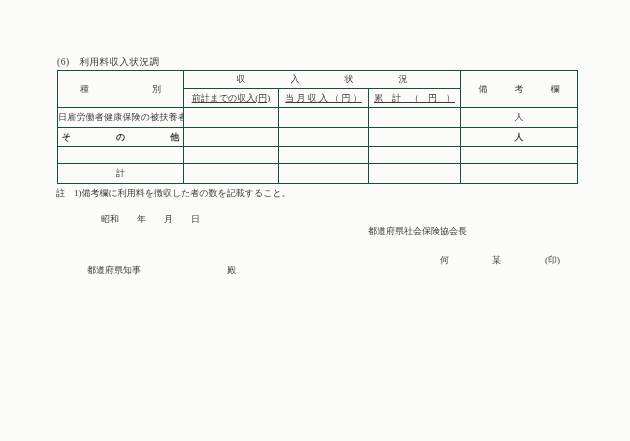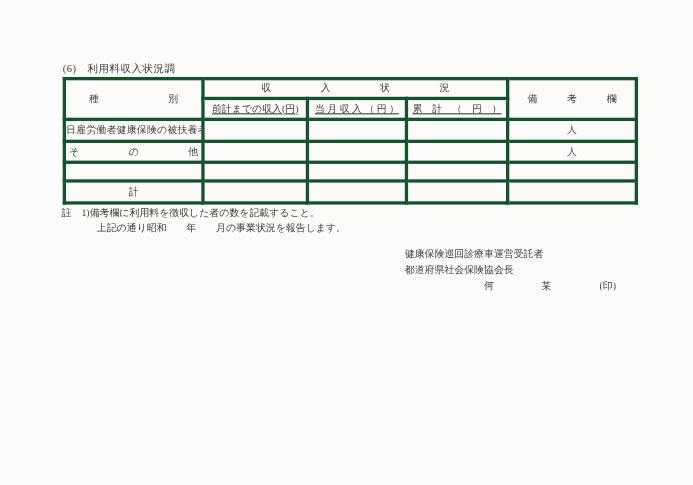--- a/index.html
+++ b/index.html
@@ -12,33 +12,33 @@
   .doc-title {
     position: absolute; left: 57px; top: 56px;
     font-size: 9.5px; letter-spacing: 0.5px; white-space: nowrap;
   }
   table.report-table {
     position: absolute; left: 57px; top: 70px; width: 520px;
     border-collapse: collapse; table-layout: fixed;
     border: 1px solid #4e4e4e;
   }
   table.report-table td {
-    border: 3px solid #14532d;
+    border: 1px solid #14532d;
     font-size: 9px; color: #3c3c3c;
     vertical-align: middle; padding: 0;
     white-space: nowrap; overflow: hidden;
   }
   td.ctr { text-align: center; }
   td.lft { text-align: left; padding-left: 3px; }
   td.sub { font-size: 8.5px; text-decoration: underline; }
   td.lbl-long { font-size: 8.5px; letter-spacing: 0.2px; margin-left: 29px; }
   tr.h-g  { height: 18px; }
   tr.h-s  { height: 19px; }
   tr.d-1  { height: 20px; }
-  tr.d-2  { height: 19px; }
+  tr.d-2  { height: 19px; font-weight: bold; }
   tr.d-3  { height: 17px; }
   tr.d-4  { height: 20px; }
   .note-line {
     position: absolute; left: 56px; top: 187;
     top: 187px; font-size: 9px; white-space: nowrap;
   }
   .report-line {
     position: absolute; left: 88px; top: 201px;
     font-size: 9px; white-space: nowrap;
   }
@@ -116,28 +116,31 @@
         <td class="ctr"></td>
         <td class="ctr"></td>
         <td class="ctr"></td>
         <td class="ctr"></td>
       </tr>
     </tbody>
   </table>
 
   <div class="note-line">註　1)備考欄に利用料を徴収した者の数を記載すること。</div>
 
-  <div class="report-line">上記の通り昭和　　年　　月の事業状況を報告します。</div>
 
+  <div class="date-line">昭和　　年　　月　　日</div>
 
   <div class="signer-block">
-    <div>健康保険巡回診療車運営受託者</div>
     <div>都道府県社会保険協会長</div>
   </div>
 
   <div class="name-line">
     <span class="sei">何</span>
     <span class="mei">某</span>
     <span class="seal">(印)</span>
   </div>
 
+  <div class="recipient-line">
+    <span class="recipient">都道府県知事</span>
+    <span class="honorific">殿</span>
+  </div>
 
 </div>
 
 </body></html>

